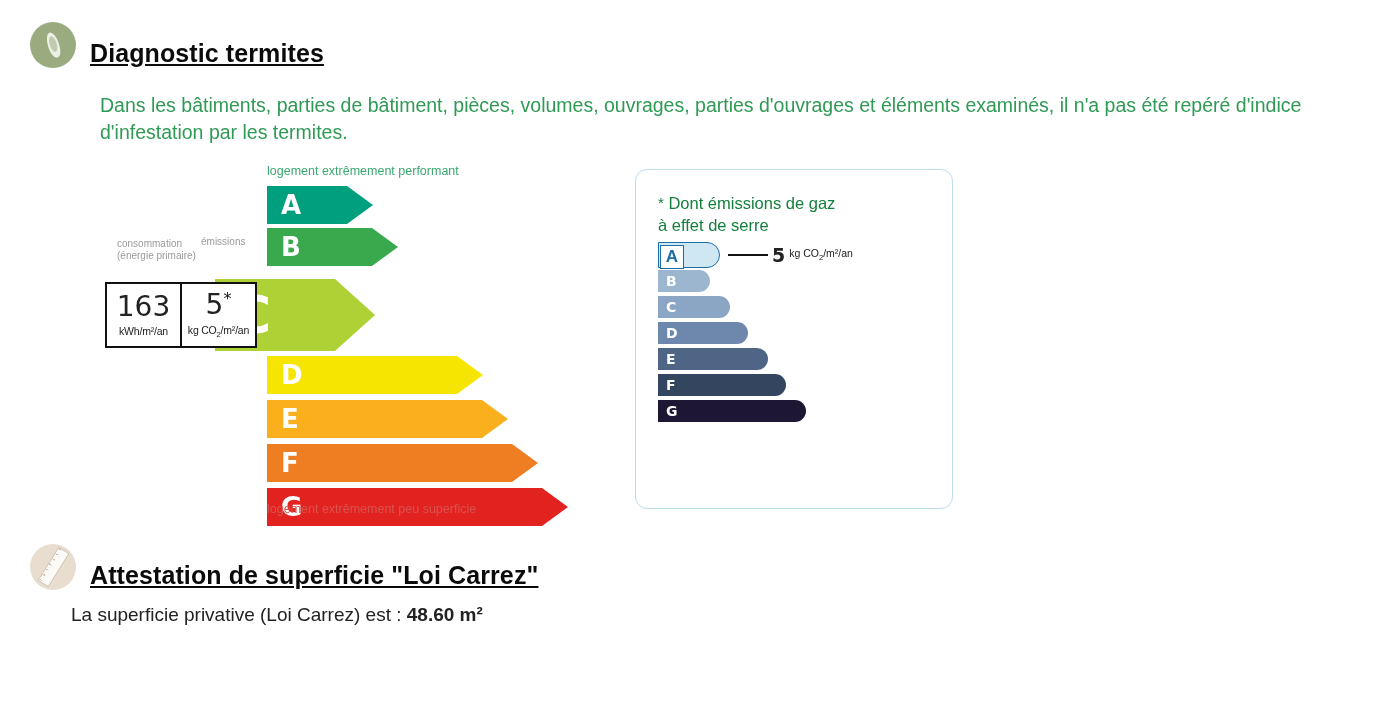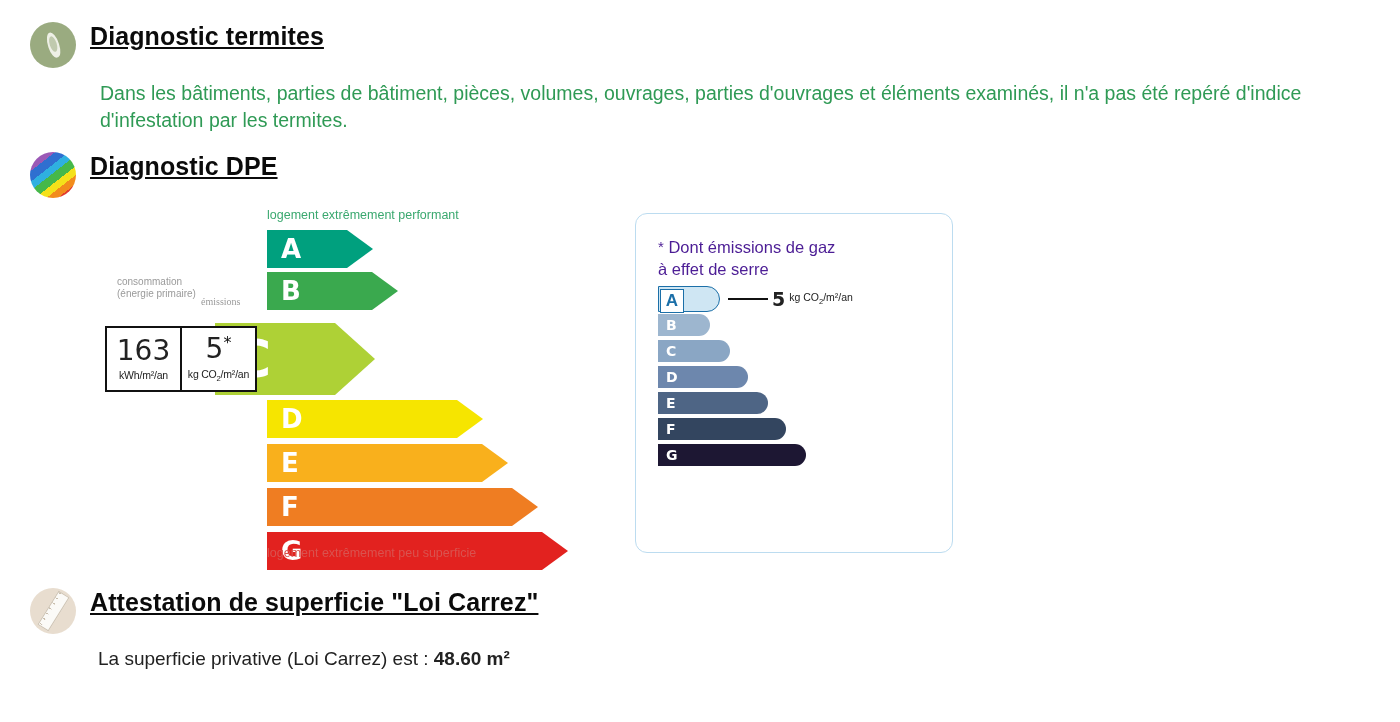--- a/index.html
+++ b/index.html
@@ -16,21 +16,21 @@
     position: relative;
   }
 
   .section {
     position: relative;
   }
 
   
   .sec-head {
     display: flex;
-    align-items: flex-start;
+    align-items: flex-end;
     gap: 14px;
     padding-left: 30px;
   }
   .sec-icon {
     width: 46px;
     height: 46px;
     border-radius: 50%;
     flex: 0 0 auto;
     position: relative;
     overflow: hidden;
@@ -120,27 +120,27 @@
     width: 3px;
     background: repeating-linear-gradient(to bottom, #c9bead 0 1px, transparent 1px 6px);
   }
 
   
   .green-text {
     color: #2f9a55;
     font-size: 19.5px;
     line-height: 27px;
     padding-left: 100px;
-    margin-top: 12px;
+    margin-top: 24px;
     max-width: 1290px;
   }
   .carrez-text {
     color: #222;
     font-size: 19px;
-    padding-left: 98px;
+    padding-left: 71px;
     margin-top: 14px;
   }
   .carrez-text b {
     font-weight: bold;
   }
 
   
   .dpe-wrap {
     position: relative;
     margin-top: 10px;
@@ -279,45 +279,44 @@
     letter-spacing: -0.2px;
   }
   .val-label {
     position: absolute;
     font-size: 10px;
     color: #9a9a9a;
     line-height: 12px;
   }
   .lbl-conso {
     left: 12px;
-    top: 68px;
+    top: 74px;
   }
   .lbl-emis {
     left: 96px;
-    top: 88px;
-    font-family: Liberation Serif, serif;
+    top: 72px;
   }
 
   
   .co2-panel {
     position: absolute;
     left: 635px;
     top: 5px;
     width: 318px;
     height: 340px;
     border: 1.5px solid #bcdcf0;
     border-radius: 12px;
     background: #fff;
     box-sizing: border-box;
     padding: 22px 20px 16px 22px;
   }
   .co2-title {
     font-size: 16.5px;
     line-height: 22px;
-    color: #4c1d95;
+    color: #15803d;
   }
   .co2-title .star {
     font-size: 15px;
     vertical-align: top;
   }
   .co2-sub {
     font-size: 13px;
     color: #9fb8cc;
     margin-top: 16px;
   }
@@ -401,26 +400,20 @@
   <div class="sec-head">
     <div class="sec-icon icon-termite">
         <div class="bug"></div>
       </div>
     <div class="sec-title">Diagnostic termites</div>
   </div>
   <div class="green-text">Dans les bâtiments, parties de bâtiment, pièces, volumes, ouvrages, parties d'ouvrages et éléments examinés, il n'a pas été repéré d'indice d'infestation par les termites.</div>
 </div>
 
 <div class="section" style="margin-top:18px;">
-  <div class="sec-head">
-    <div class="sec-icon icon-dpe">
-        <div class="stripes"></div>
-      </div>
-    <div class="sec-title">Diagnostic DPE</div>
-  </div>
 
   <div class="dpe-wrap">
 
     <div class="energy-block">
       <div class="cap-top">logement extrêmement performant</div>
 
       <div class="arrow-row" style="top:22px;">
         <div class="arrow">
           <div class="body" style="width:80px;background:#00a07e;">
             <span class="letter">A</span>

